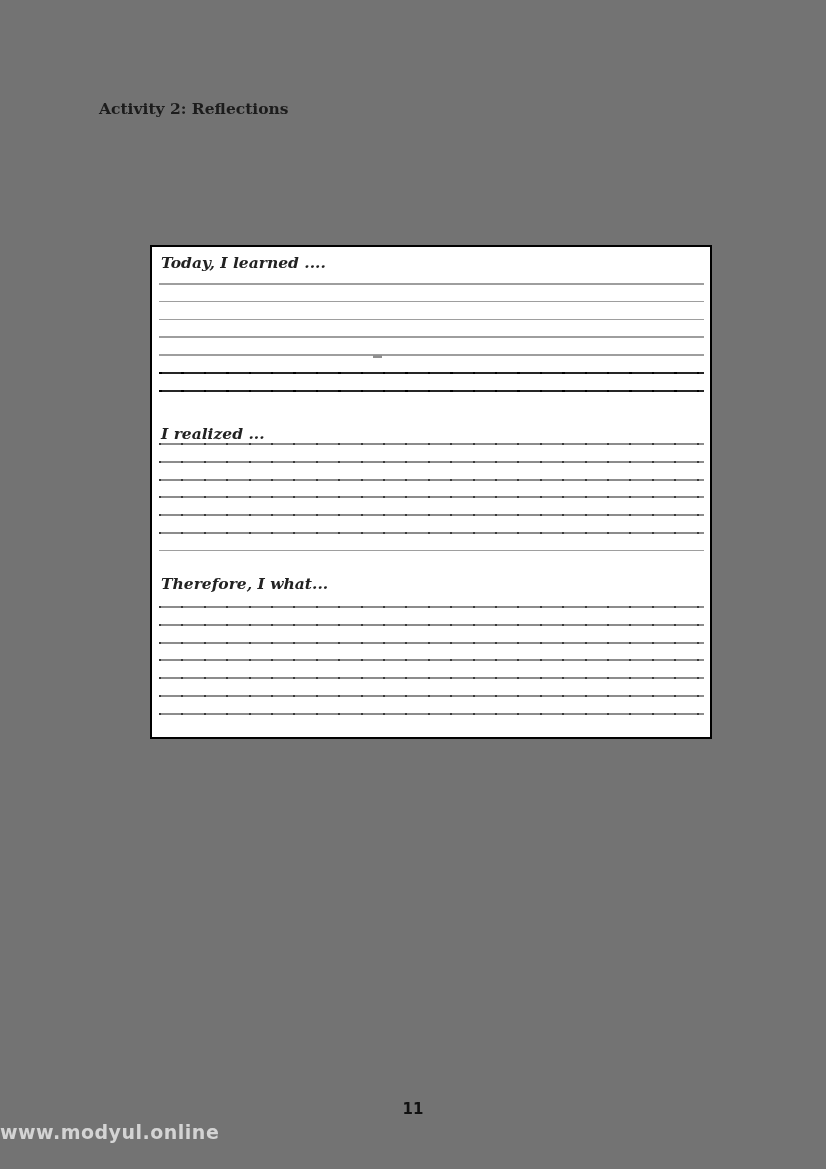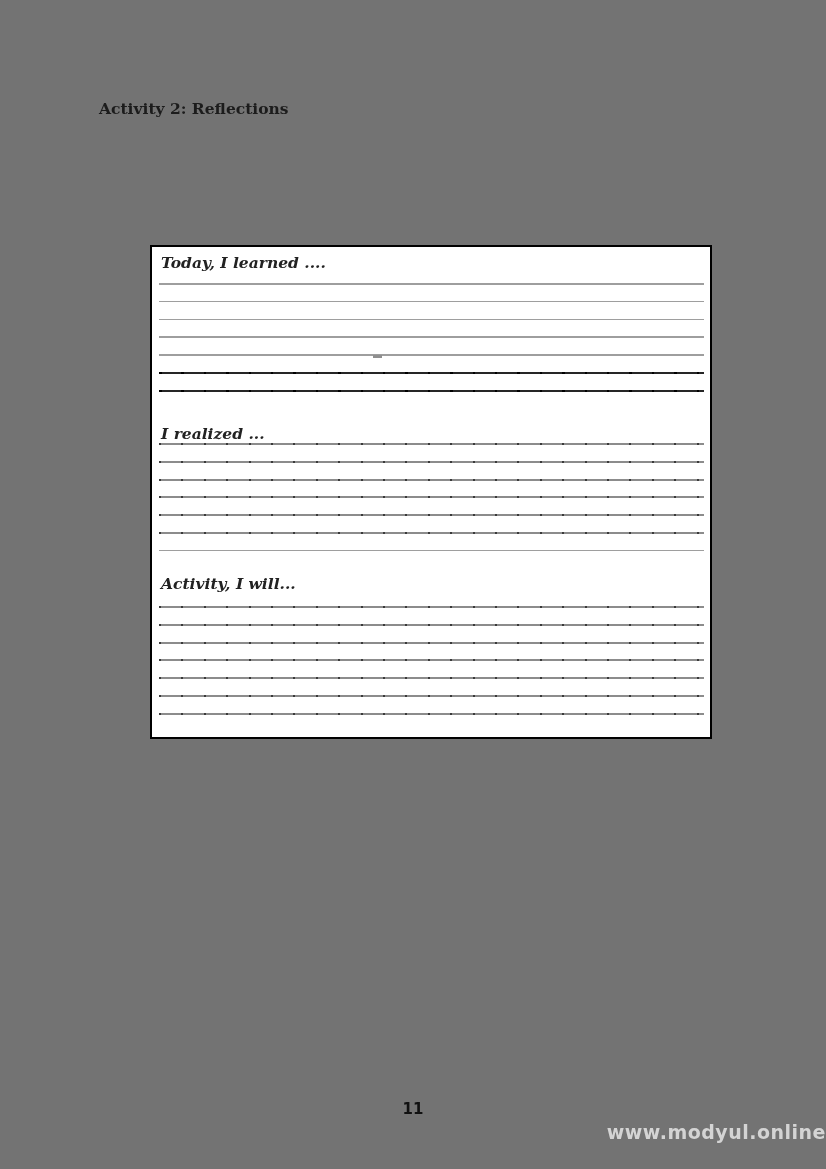--- a/index.html
+++ b/index.html
@@ -108,21 +108,21 @@
     font-family: "DejaVu Sans", "Liberation Sans", sans-serif;
     font-size: 15px;
     color: #111111;
   }
 
   .watermark {
     position: absolute;
     left: 0;
     top: 1121px;
     width: 100%;
-    text-align: right;
+    text-align: left;
     font-family: "DejaVu Sans", "Liberation Sans", sans-serif;
     font-size: 19px;
     letter-spacing: 0.5px;
     color: #d4d4d4;
   }
 </style>
 </head>
 <body>
 
 <div class="page">
@@ -149,21 +149,21 @@
     <div class="lines lines-2">
         <div class="wline ticked"></div>
         <div class="wline ticked"></div>
         <div class="wline ticked"></div>
         <div class="wline ticked"></div>
         <div class="wline ticked"></div>
         <div class="wline ticked"></div>
         <div class="wline plain"></div>
       </div>
 
-    <div class="section-label label-3">Activity, I will...</div>
+    <div class="section-label label-3">Therefore, I what...</div>
     <div class="lines lines-3">
         <div class="wline ticked"></div>
         <div class="wline ticked"></div>
         <div class="wline ticked"></div>
         <div class="wline ticked"></div>
         <div class="wline ticked"></div>
         <div class="wline ticked"></div>
         <div class="wline ticked"></div>
       </div>
 

